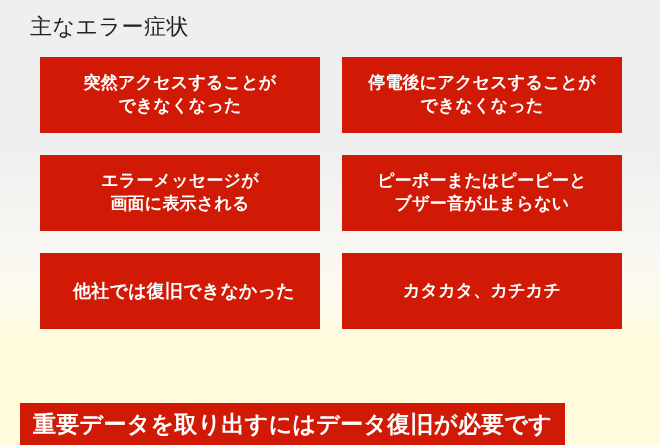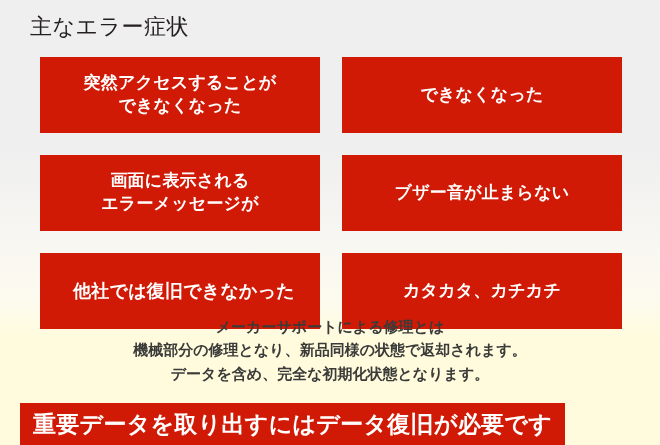--- a/index.html
+++ b/index.html
@@ -123,45 +123,42 @@
   <div id="heading">主なエラー症状</div>
 
   <div id="symptom-grid">
 
     <div class="symptom-card">
       <span class="line">突然アクセスすることが</span>
       <span class="line">できなくなった</span>
     </div>
 
     <div class="symptom-card">
+      <span class="line">停電後にアクセスすることが</span>
       <span class="line">できなくなった</span>
     </div>
 
     <div class="symptom-card">
+      <span class="line">エラーメッセージが</span>
       <span class="line">画面に表示される</span>
-      <span class="line">エラーメッセージが</span>
     </div>
 
     <div class="symptom-card">
+      <span class="line">ピーポーまたはピーピーと</span>
       <span class="line">ブザー音が止まらない</span>
     </div>
 
     <div class="symptom-card single">
       <span class="line">他社では復旧できなかった</span>
     </div>
 
     <div class="symptom-card">
       <span class="line">カタカタ、カチカチ</span>
     </div>
 
   </div>
 
-  <div id="explanation">
-    <span class="line">メーカーサポートによる修理とは</span>
-    <span class="line">機械部分の修理となり、新品同様の状態で返却されます。</span>
-    <span class="line">データを含め、完全な初期化状態となります。</span>
-  </div>
 
   <div id="bottom-banner">
     <span class="banner-text">重要データを取り出すにはデータ復旧が必要です</span>
   </div>
 
 </div>
 
 </body></html>

